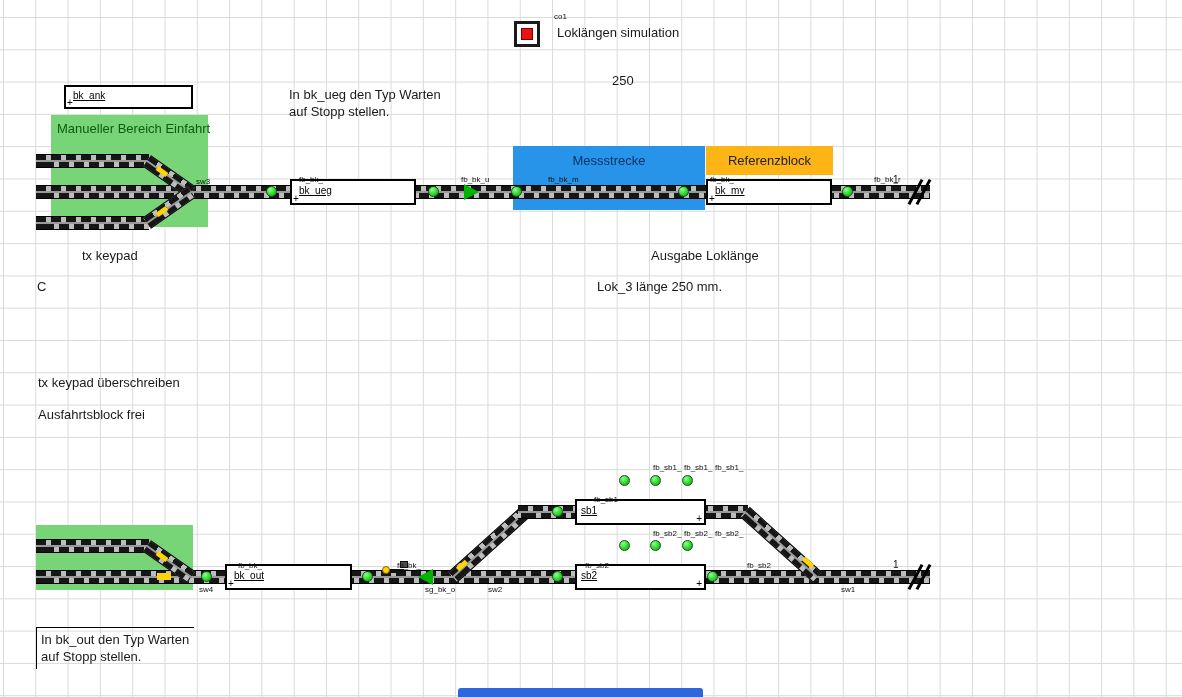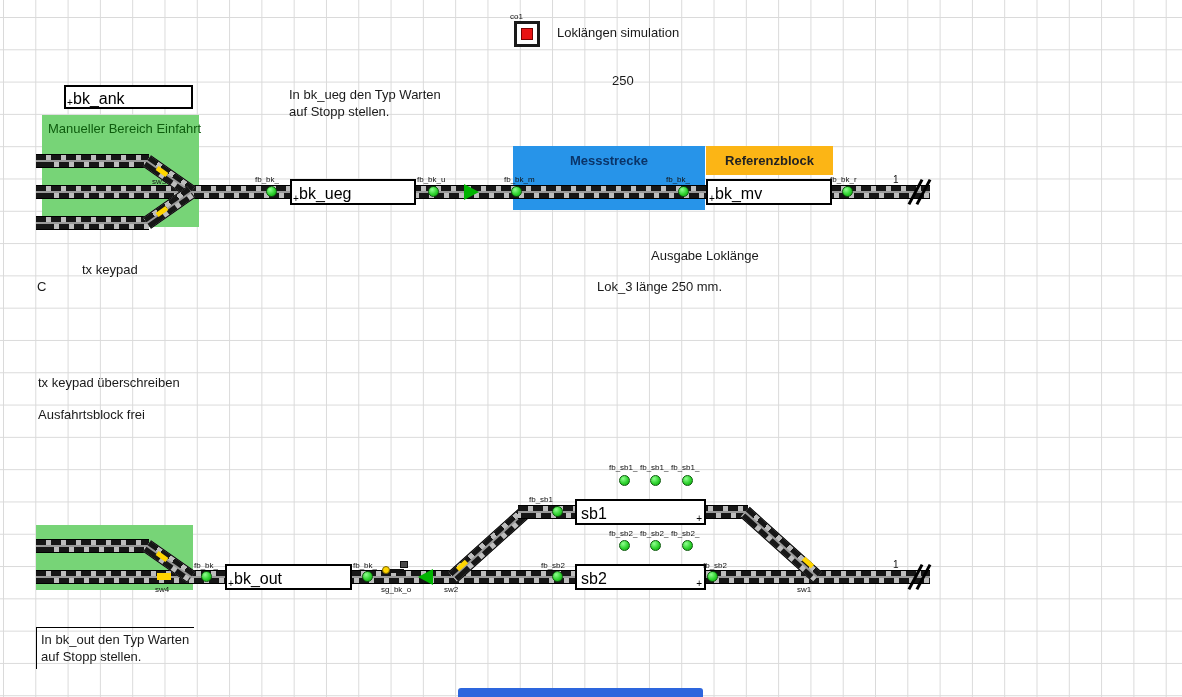--- a/index.html
+++ b/index.html
@@ -6,65 +6,65 @@
   html,body { background:#fff; font-family:"Liberation Sans", sans-serif; }
   .canvas {
     position:relative; width:1182px; height:697px; background:#ffffff; overflow:hidden;
     background-image:
       linear-gradient(to right, #dadada 1px, transparent 1px),
       linear-gradient(to bottom, #dadada 1px, transparent 1px);
     background-size: 32.3px 32.3px, 32.3px 32.3px;
     background-position: 3px 0, 0 17px;
   }
   .note { position:absolute; font-size:13px; line-height:1.32; color:#1a1a1a; white-space:pre; z-index:2; }
-  .tiny { position:absolute; font-size:8px; color:#111; z-index:9; white-space:nowrap; }
+  .tiny { position:absolute; font-size:8px; color:#111; z-index:9; white-space:nowrap;margin-left:44px; }
   .num  { position:absolute; font-size:10px; color:#111; z-index:9; }
   .area { position:absolute; z-index:1; }
   .area-title { display:block; font-size:13px; color:#0d5c0d; padding:6px 0 0 6px; white-space:nowrap; }
-  .zone-header { height:29px; line-height:29px; text-align:center; font-size:13px;font-weight:bold; }
+  .zone-header { height:29px; line-height:29px; text-align:center; font-size:13px; }
   .track {
     position:absolute; height:14px; z-index:2;
     border-top:1px solid #000; border-bottom:1px solid #000;
     background-color:#9a9a9a;
     background-image:
       repeating-linear-gradient(90deg, #161616 0 10px, #bdbdbd 10px 15px),
       repeating-linear-gradient(90deg, #161616 0 10px, #bdbdbd 10px 15px);
     background-size:100% 5px, 100% 5px;
     background-position:0 0, 8px 100%;
     background-repeat:repeat-x, repeat-x;
   }
   .diag { transform-origin:0 50%; }
   .ytick { position:absolute; background:#ffd500; z-index:3; transform-origin:50% 50%; }
   .endmark { position:absolute; width:3px; height:28px; background:#000; transform:rotate(28deg); z-index:3; }
   .sensor { position:absolute; width:11px; height:11px; border-radius:50%; z-index:7;
     background:radial-gradient(circle at 35% 30%, #90ff90, #2fd32f 55%, #0f9e0f);
     border:1px solid #0a5a0a; }
   .block { position:absolute; background:#fff; border:2px solid #000; z-index:5; }
-  .block-label { position:absolute; left:7px; top:4px; font-size:16px; color:#000; white-space:nowrap; }
+  .block-label { position:absolute; left:7px; top:4px; font-size:10px; color:#000; white-space:nowrap;text-decoration:underline; }
   .block-plus { position:absolute; left:1px; bottom:-1px; font-size:10px; line-height:1; color:#000; }
   .block-plus.right { left:auto; right:2px; }
   .arrow { position:absolute; width:0; height:0; z-index:4; }
   .arrow.right { border-top:8px solid transparent; border-bottom:8px solid transparent; border-left:15px solid #00b400; }
   .arrow.left  { border-top:8px solid transparent; border-bottom:8px solid transparent; border-right:15px solid #00b400; }
   .co-box { position:absolute; width:26px; height:26px; background:#fff; border:3px solid #1a1a1a; z-index:5;
     display:flex; align-items:center; justify-content:center; }
   .co-inner { width:12px; height:12px; background:#e81313; border:1px solid #7a0000; }
   .signal { position:absolute; width:27px; height:17px; z-index:6; }
   .signal .lamp { position:absolute; left:0; top:6px; width:8px; height:8px; border-radius:50%; background:#ffd500; border:1px solid #7a6400; }
   .signal .bar  { position:absolute; left:8px; top:9px; width:14px; height:4px; background:#111; }
   .signal .head { position:absolute; left:18px; top:1px; width:8px; height:7px; background:#4a4a4a; border:1px solid #111; }
   .bordered-note { border-top:1px solid #000; border-left:1px solid #000; padding:3px 0 0 4px; }
   .taskbar { position:absolute; background:#2d66dd; border-radius:3px 3px 0 0; z-index:10; }
 </style>
 </head>
 <body>
 
 <div class="canvas">
 
-  <div class="area" style="left:42px;top:115px;width:157px;height:112px;background:#77d477">
+  <div class="area" style="left:51px;top:115px;width:157px;height:112px;background:#77d477">
     <span class="area-title">Manueller Bereich Einfahrt</span>
   </div>
   <div class="area" style="left:36px;top:525px;width:157px;height:65px;background:#77d477"></div>
 
   <div class="area" style="left:513px;top:146px;width:192px;height:64px;background:#2794e9">
     <div class="zone-header" style="color:#0a3468">Messstrecke</div>
   </div>
   <div class="area" style="left:706px;top:146px;width:127px;height:29px;background:#fcb515">
     <div class="zone-header" style="color:#222">Referenzblock</div>
   </div>
@@ -158,36 +158,36 @@
   <div class="sensor" style="left:707px;top:571px"></div>
 
   <span class="tiny" style="left:255px;top:175px">fb_bk_</span>
   <span class="tiny" style="left:417px;top:175px">fb_bk_u</span>
   <span class="tiny" style="left:504px;top:175px">fb_bk_m</span>
   <span class="tiny" style="left:666px;top:175px">fb_bk_</span>
   <span class="tiny" style="left:830px;top:175px">fb_bk_r</span>
   <span class="num" style="left:893px;top:174px">1</span>
   <span class="tiny" style="left:194px;top:561px">fb_bk_</span>
   <span class="tiny" style="left:353px;top:561px">fb_bk_</span>
-  <span class="tiny" style="left:529px;top:495px">fb_sb1</span>
+  <span class="tiny" style="left:550px;top:495px">fb_sb1</span>
   <span class="tiny" style="left:609px;top:463px">fb_sb1_</span>
   <span class="tiny" style="left:640px;top:463px">fb_sb1_</span>
   <span class="tiny" style="left:671px;top:463px">fb_sb1_</span>
   <span class="tiny" style="left:541px;top:561px">fb_sb2</span>
   <span class="tiny" style="left:609px;top:529px">fb_sb2_</span>
   <span class="tiny" style="left:640px;top:529px">fb_sb2_</span>
   <span class="tiny" style="left:671px;top:529px">fb_sb2_</span>
   <span class="tiny" style="left:703px;top:561px">fb_sb2</span>
   <span class="num" style="left:893px;top:559px">1</span>
 
   <div class="note" style="left:289px;top:86px">In bk_ueg den Typ Warten
 auf Stopp stellen.</div>
   <div class="note" style="left:557px;top:24px">Loklängen simulation</div>
   <div class="note" style="left:612px;top:72px">250</div>
-  <div class="note" style="left:82px;top:261px">tx keypad</div>
+  <div class="note" style="left:82px;top:247px">tx keypad</div>
   <div class="note" style="left:37px;top:278px">C</div>
   <div class="note" style="left:651px;top:247px">Ausgabe Loklänge</div>
   <div class="note" style="left:597px;top:278px">Lok_3 länge 250 mm.</div>
   <div class="note" style="left:38px;top:374px">tx keypad überschreiben</div>
   <div class="note" style="left:38px;top:406px">Ausfahrtsblock frei</div>
   <div class="note bordered-note" style="left:36px;top:627px;width:158px;height:42px">In bk_out den Typ Warten
 auf Stopp stellen.</div>
 
   <div class="taskbar" style="left:458px;top:688px;width:245px;height:9px"></div>
 

